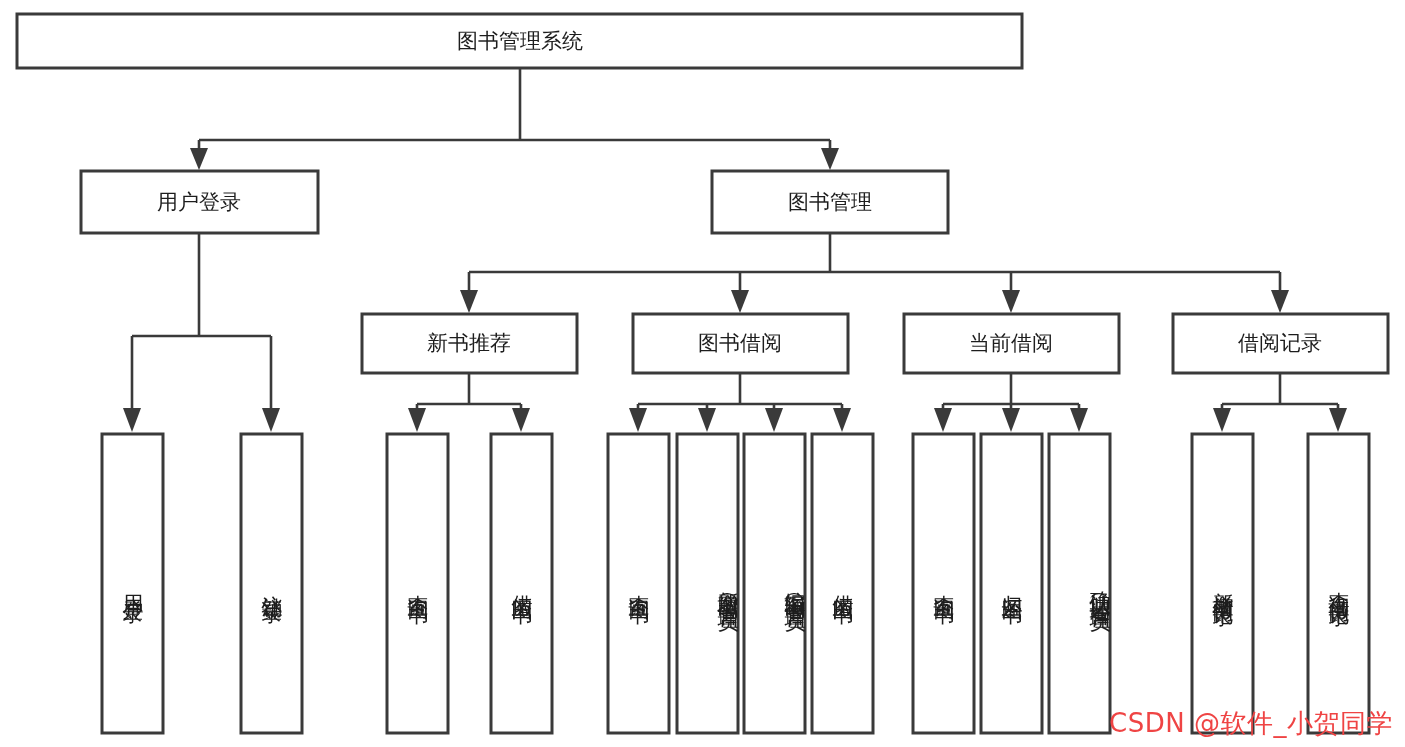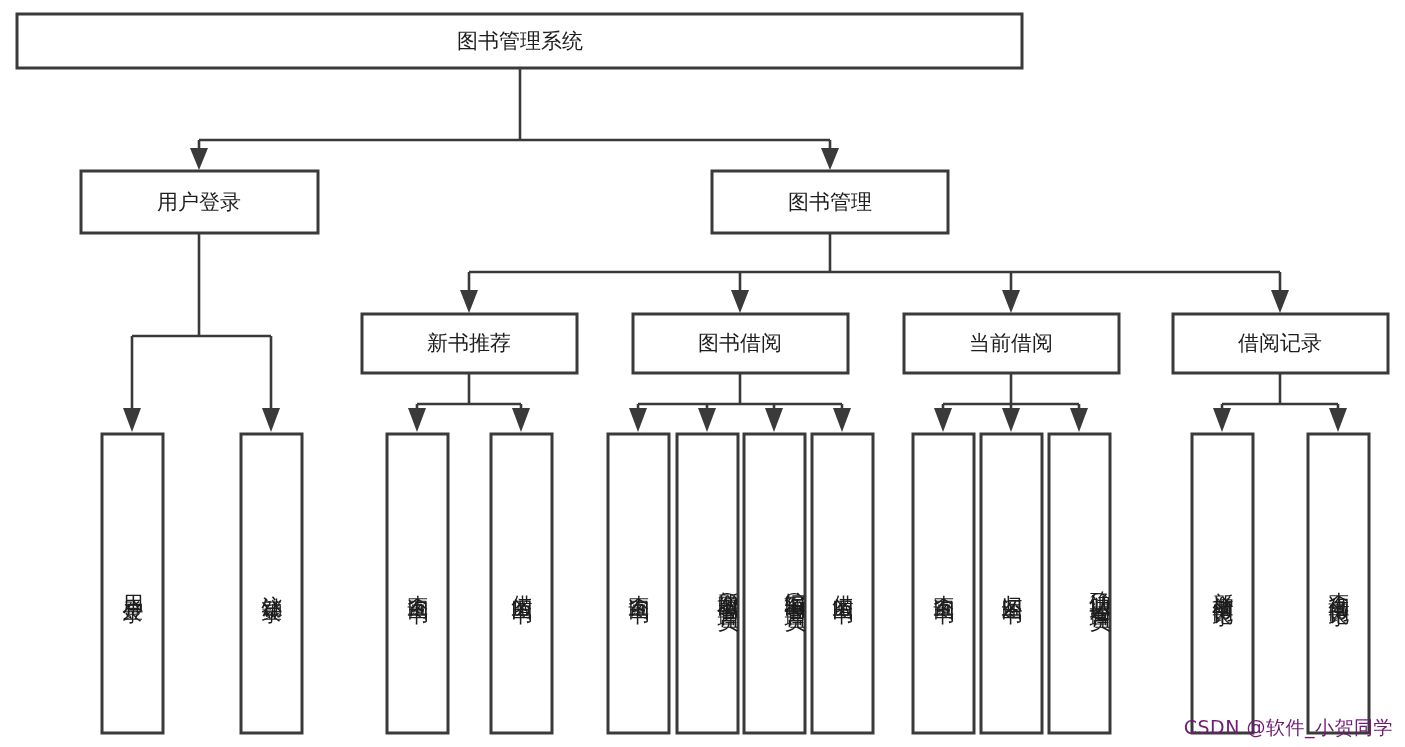--- a/index.html
+++ b/index.html
@@ -59,22 +59,22 @@
     justify-content: center;
     text-align: center;
     white-space: nowrap;
     pointer-events: none;
   }
   .watermark {
     position: absolute;
     right: 12px;
     bottom: 6px;
     font-family: "DejaVu Sans", "Liberation Sans", sans-serif;
-    font-size: 19px;
-    color: #701a75;
+    font-size: 26px;
+    color: #ef4444;
     letter-spacing: 0.5px;
     white-space: nowrap;
   }
 </style>
 </head>
 <body>
 
 <div id="diagram-root">
 
   <svg class="diagram-canvas" viewBox="0 0 1405 747">

